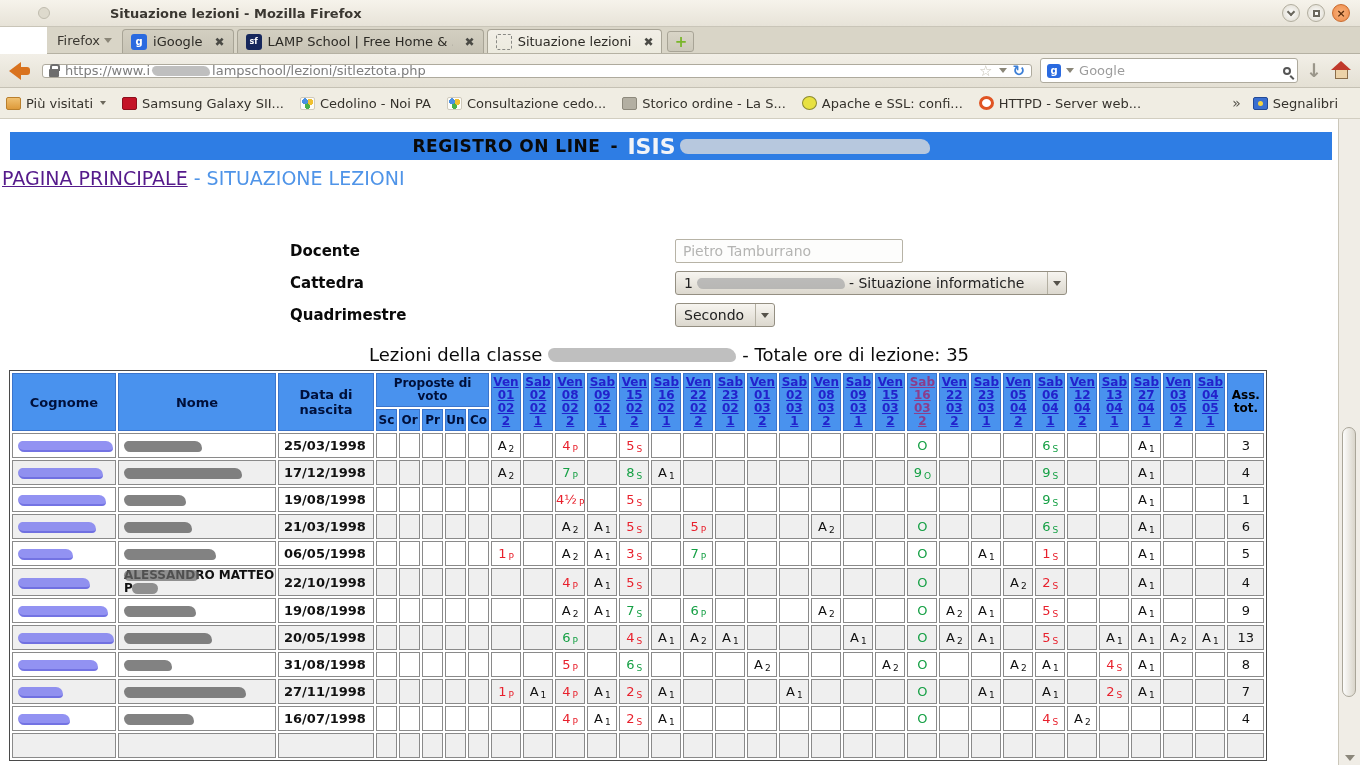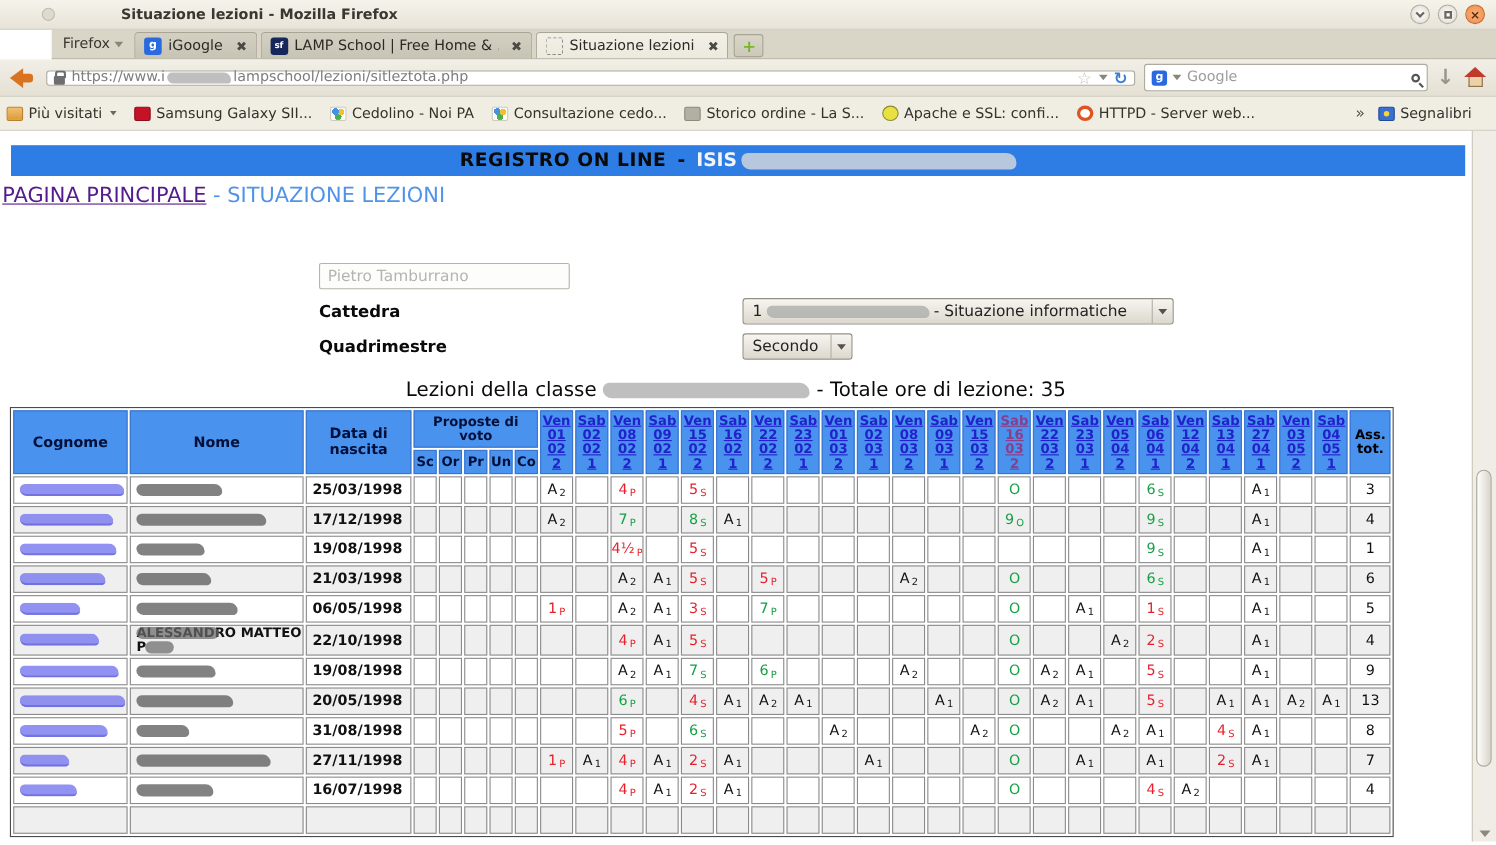--- a/index.html
+++ b/index.html
@@ -96,21 +96,21 @@
   .scrollbar { width:22px; background:#f0ede6; border-left:1px solid #cbc7ba; position:relative; }
   .sb-thumb { position:absolute; left:3px; top:308px; width:14px; height:270px; border-radius:7px;
     background:linear-gradient(90deg,#fdfdfc,#d9d5ca); border:1px solid #aaa699; }
   .sb-down { position:absolute; bottom:4px; left:6px; width:0; height:0;
     border-left:5px solid transparent; border-right:5px solid transparent; border-top:6px solid #8b877b; }
 
   .banner { margin:13px 6px 0 10px; height:28px; background:#2e7de4;
     display:flex; align-items:center; justify-content:center; gap:10px; }
   .banner .b-left { font-size:17px; font-weight:bold; color:#0a0a0a; letter-spacing:.5px; }
   .banner .b-dash { font-size:17px; font-weight:bold; color:#0a0a0a; }
-  .banner .b-right { font-size:17px; color:#f2f4f8; font-weight:bold; display:flex; align-items:center; gap:4px;}
+  .banner .b-right { font-size:22px; color:#f2f4f8; font-weight:bold; display:flex; align-items:center; gap:4px;}
 
   .breadcrumb { margin:7px 0 0 2px; font-size:19px; }
   .breadcrumb a { color:#551a8b; text-decoration:underline; }
   .breadcrumb .cur { color:#4f94e8; }
   .breadcrumb .dash { color:#4f94e8; }
 
   .form { margin-top:50px; padding-left:290px; }
   .form-row { display:flex; align-items:center; height:24px; margin-bottom:8px; }
   .form-label { width:385px; font-size:15px; font-weight:bold; color:#0a0a0a; }
   .tfield { width:228px; height:24px; border:1px solid #b7b3a6; border-radius:2px; background:#fdfdfc;
@@ -280,20 +280,21 @@
         <span class="scrib paper" style="width:250px;height:15px;"></span>
       </span>
     </div>
 
     <div class="breadcrumb">
       <a href="#">PAGINA PRINCIPALE</a><span class="dash"> - </span><span class="cur">SITUAZIONE LEZIONI</span>
     </div>
 
     <div class="form">
       <div class="form-row">
+        <div class="form-label">Docente</div>
         <div class="tfield">Pietro Tamburrano</div>
       </div>
       <div class="form-row">
         <div class="form-label">Cattedra</div>
         <div class="select sel-cattedra">
           <span class="sval">
             <span>1</span>
             <span class="scrib lite" style="width:148px;"></span>
             <span>- Situazione informatiche</span>
           </span>

